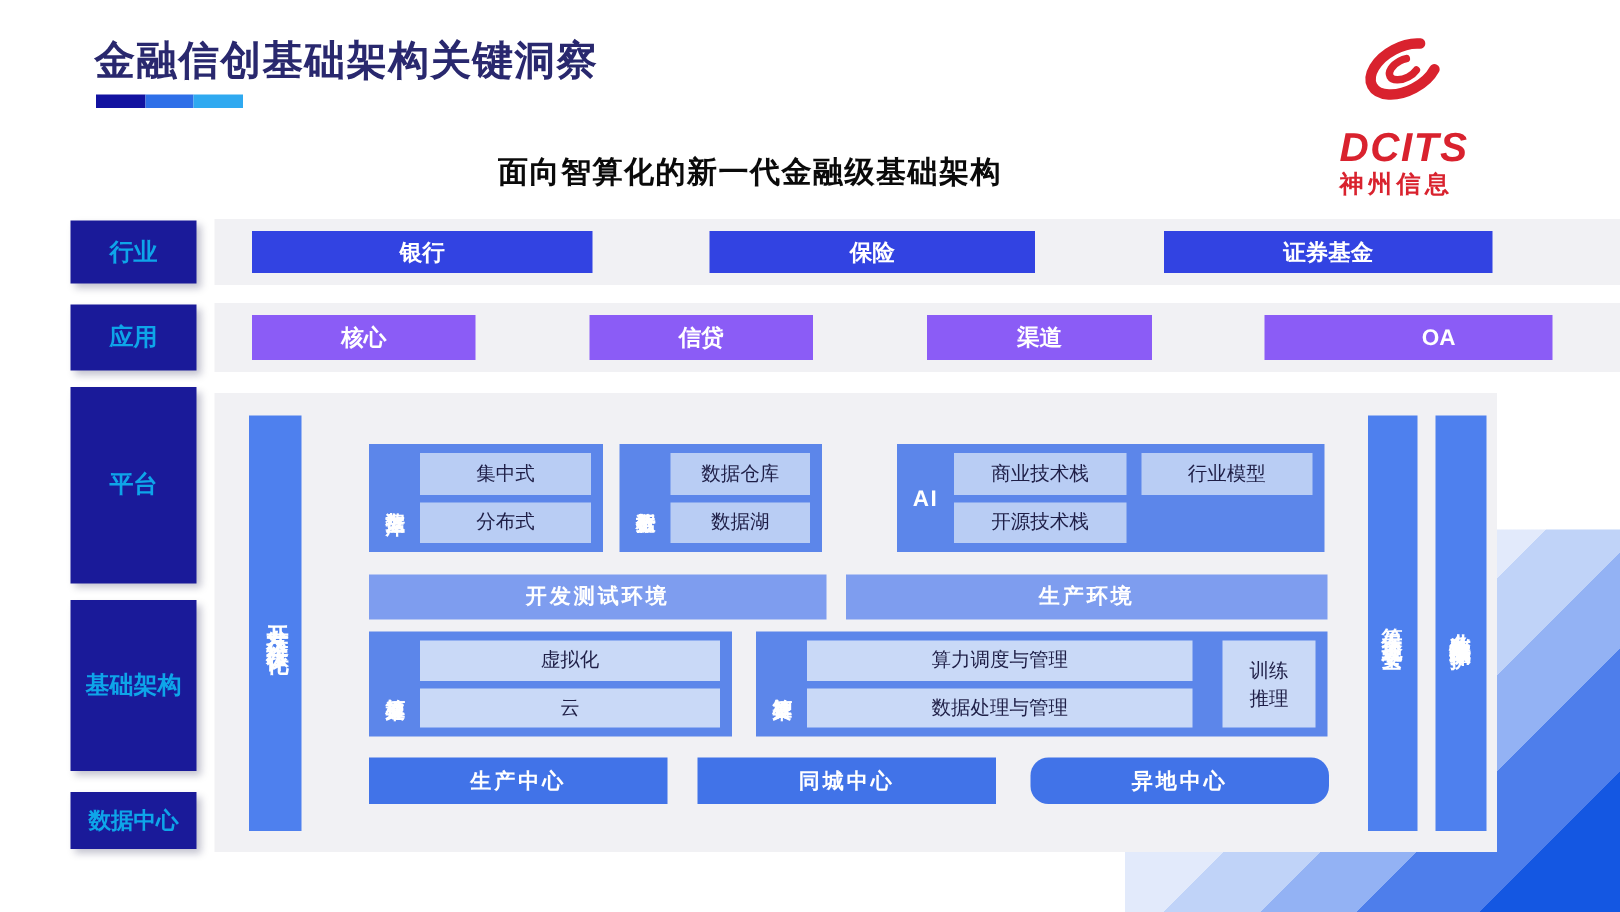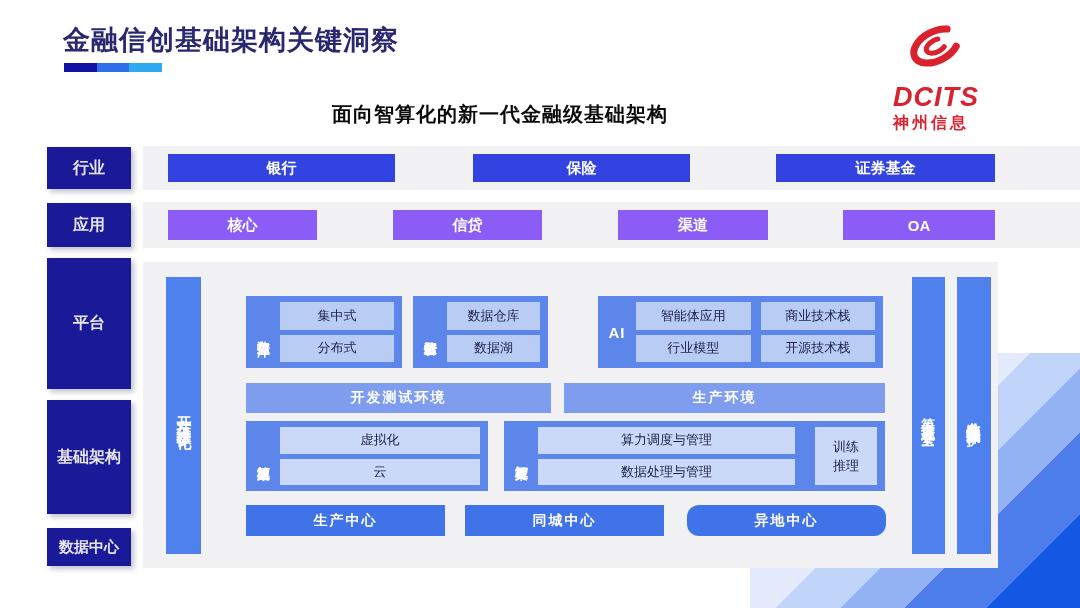--- a/index.html
+++ b/index.html
@@ -20,21 +20,21 @@
   .logo{position:absolute;left:893px;top:20px;display:flex;align-items:center;gap:8px;flex-direction:column;}
   .logo-text{display:flex;flex-direction:column;line-height:1;}
   .logo-brand{font-size:27px;font-weight:bold;font-style:italic;color:#D9222E;letter-spacing:1px;}
   .logo-company{font-size:16px;font-weight:bold;color:#D9222E;letter-spacing:3px;margin-top:4px;}
   .diagram-title{
     position:absolute;left:0;right:80px;top:101px;text-align:center;
     font-size:20px;font-weight:bold;color:#0a0a0a;letter-spacing:1px;
   }
   
   .side-box{
-    position:absolute;left:47px;width:84px;background:#1A1A99;color:#e5e5e5;
+    position:absolute;left:47px;width:84px;background:#1A1A99;color:#0ea5e9;
     display:flex;align-items:center;justify-content:center;
     font-size:16px;font-weight:bold;z-index:2;
     box-shadow:3px 3px 5px rgba(10,10,60,.25);
   }
   .sb-industry{top:147px;height:42px;}
   .sb-application{top:203px;height:44px;}
   .sb-platform{top:258px;height:131px;}
   .sb-infra{top:400px;height:114px;}
   .sb-datacenter{top:528px;height:38px;font-size:15px;}
   
@@ -44,21 +44,21 @@
   .chip{position:absolute;display:flex;align-items:center;justify-content:center;
         color:#fff;font-weight:bold;font-size:15px;}
   .royal{background:#3243E2;}
   .appblue{background:#8b5cf6;}
   .chip-bank{left:25px;top:8px;width:227px;height:28px;}
   .chip-insurance{left:330px;top:8px;width:217px;height:28px;}
   .chip-securities{left:633px;top:8px;width:219px;height:28px;}
   .chip-core{left:25px;top:8px;width:149px;height:30px;}
   .chip-credit{left:250px;top:8px;width:149px;height:30px;}
   .chip-channel{left:475px;top:8px;width:150px;height:30px;}
-  .chip-oa{left:700px;top:8px;width:152px;height:30px;}
+  .chip-oa{left:700px;top:8px;width:152px;height:30px;padding-left:40px;}
   
   .panel{position:absolute;left:143px;top:262px;width:855px;height:306px;background:#F1F1F4;z-index:1;}
   .vbar{
     position:absolute;background:#4E80EE;color:#fff;display:flex;align-items:center;justify-content:center;
     font-weight:bold;
   }
   .vtext{writing-mode:vertical-rl;text-orientation:upright;letter-spacing:3px;}
   .vbar-devops{left:23px;top:15px;width:35px;height:277px;font-size:15px;}
   .vbar-security{left:769px;top:15px;width:33px;height:277px;font-size:14px;}
   .vbar-continuity{left:814px;top:15px;width:34px;height:277px;font-size:14px;letter-spacing:1px;}
@@ -175,21 +175,20 @@
       <span class="group-label vtext" style="letter-spacing:0;">数据分析</span>
       <div class="stack">
         <div class="litebox">数据仓库</div>
         <div class="litebox">数据湖</div>
       </div>
     </div>
 
     <div class="group g-ai">
       <span class="group-label ai-label">AI</span>
       <div class="ai-grid">
-        <div class="litebox">智能体应用</div>
         <div class="litebox">商业技术栈</div>
         <div class="litebox">行业模型</div>
         <div class="litebox">开源技术栈</div>
       </div>
     </div>
 
     <div class="envbar env-dev">开发测试环境</div>
     <div class="envbar env-prod">生产环境</div>
 
     <div class="group g-gc">

